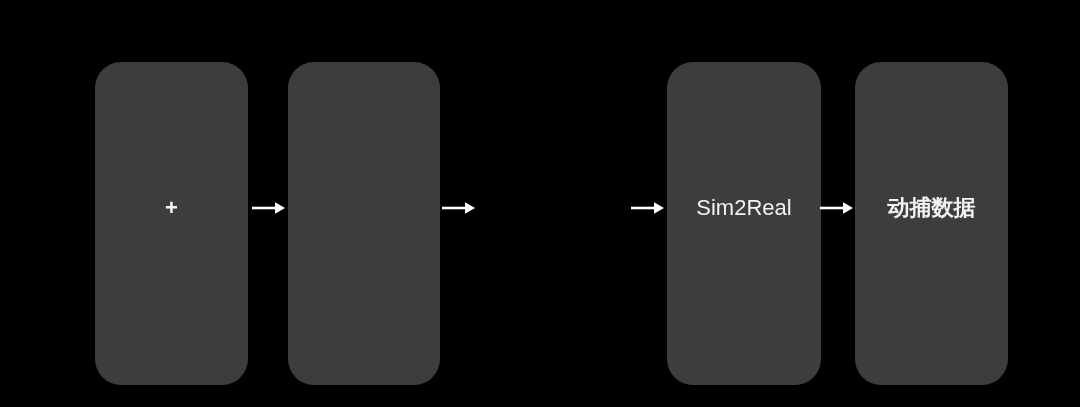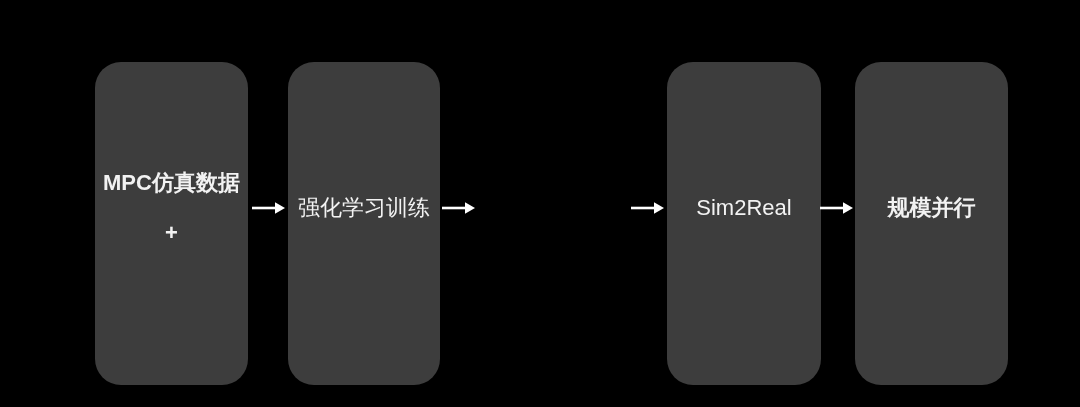--- a/index.html
+++ b/index.html
@@ -55,33 +55,31 @@
   #arrow-2 { left: 631px; }
   #arrow-3 { left: 820px; }
 </style>
 </head>
 <body>
 
 <div class="canvas">
 
   <div class="node" id="node-0">
     <div class="content">
-      <div class="line bold">MPC仿真数据</div>
       <div class="line bold">+</div>
     </div>
   </div>
 
   <svg class="arrow" id="arrow-0" viewBox="0 0 34 14">
     <line x1="0" y1="7" x2="24" y2="7" stroke="#ffffff" stroke-width="2.6"></line>
     <polygon points="23,1.2 33,7 23,12.8" fill="#ffffff"></polygon>
   </svg>
 
   <div class="node" id="node-1">
     <div class="content">
-      <div class="line normal">强化学习训练</div>
     </div>
   </div>
 
   <svg class="arrow" id="arrow-1" viewBox="0 0 34 14">
     <line x1="0" y1="7" x2="24" y2="7" stroke="#ffffff" stroke-width="2.6"></line>
     <polygon points="23,1.2 33,7 23,12.8" fill="#ffffff"></polygon>
   </svg>
 
 
   <svg class="arrow" id="arrow-2" viewBox="0 0 34 14">
@@ -95,17 +93,17 @@
     </div>
   </div>
 
   <svg class="arrow" id="arrow-3" viewBox="0 0 34 14">
     <line x1="0" y1="7" x2="24" y2="7" stroke="#ffffff" stroke-width="2.6"></line>
     <polygon points="23,1.2 33,7 23,12.8" fill="#ffffff"></polygon>
   </svg>
 
   <div class="node" id="node-4">
     <div class="content">
-      <div class="line bold">规模并行</div>
+      <div class="line bold">动捕数据</div>
     </div>
   </div>
 
 </div>
 
 </body></html>

